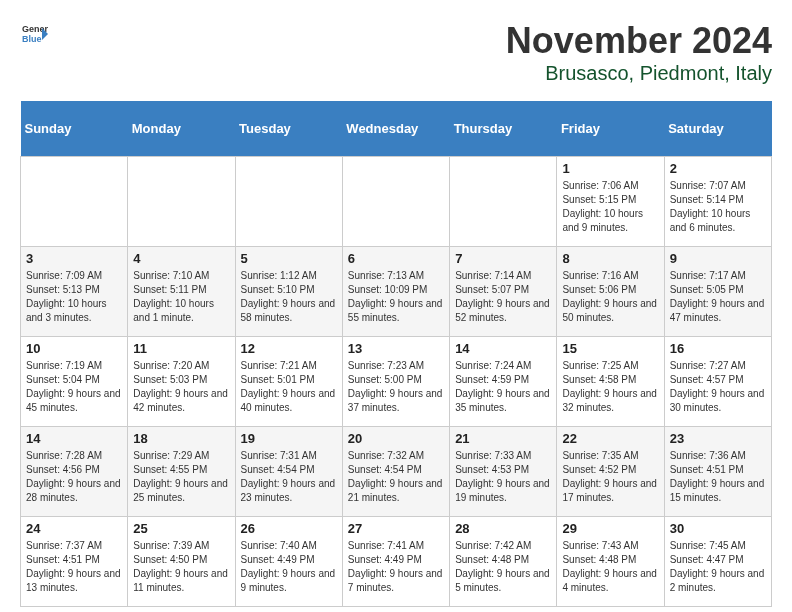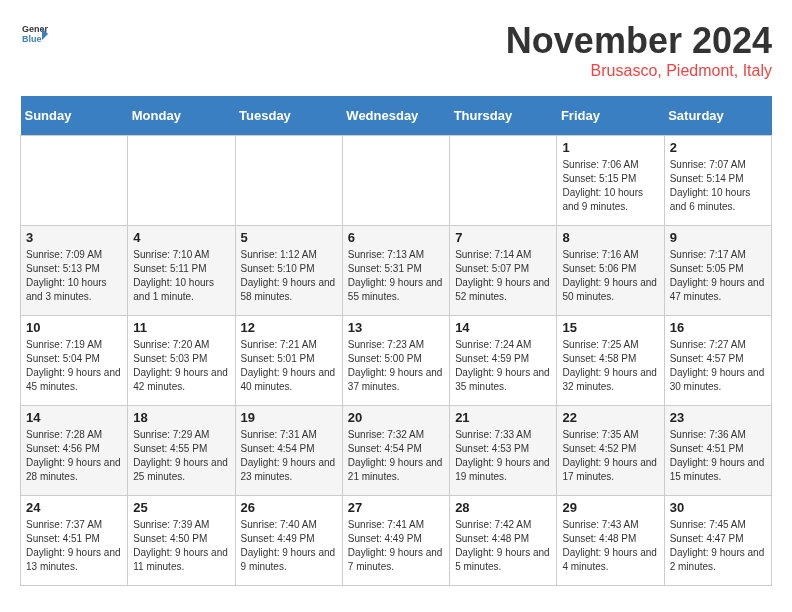--- a/index.html
+++ b/index.html
@@ -27,32 +27,32 @@
     }
     .title-area {
       text-align: right;
     }
     .month-title {
       font-size: 36px;
       font-weight: bold;
       color: #333;
     }
     .location-subtitle {
-      font-size: 16px;
-      color: #ef4444;
+      font-size: 20px;
+      color: #14532d;
     }
     .calendar-table {
       width: 100%;
       border-collapse: collapse;
       font-size: 11px;
     }
     .calendar-table th {
       background-color: #3a7fc1;
       color: #fff;
-      padding: 12px 4px;
+      padding: 20px 4px;
       text-align: left;
       font-size: 13px;
       font-weight: bold;
     }
     .calendar-table td {
       border: 1px solid #ccc;
       vertical-align: top;
       padding: 4px 5px;
       height: 90px;
       width: calc(100% / 7);
@@ -149,21 +149,21 @@
         <td>
           <div class="day-number">5</div>
           <div class="day-detail">Sunrise: 1:12 AM
 Sunset: 5:10 PM
 Daylight: 9 hours
 and 58 minutes.</div>
         </td>
         <td>
           <div class="day-number">6</div>
           <div class="day-detail">Sunrise: 7:13 AM
-Sunset: 5:31 PM
+Sunset: 10:09 PM
 Daylight: 9 hours
 and 55 minutes.</div>
         </td>
         <td>
           <div class="day-number">7</div>
           <div class="day-detail">Sunrise: 7:14 AM
 Sunset: 5:07 PM
 Daylight: 9 hours
 and 52 minutes.</div>
         </td>

